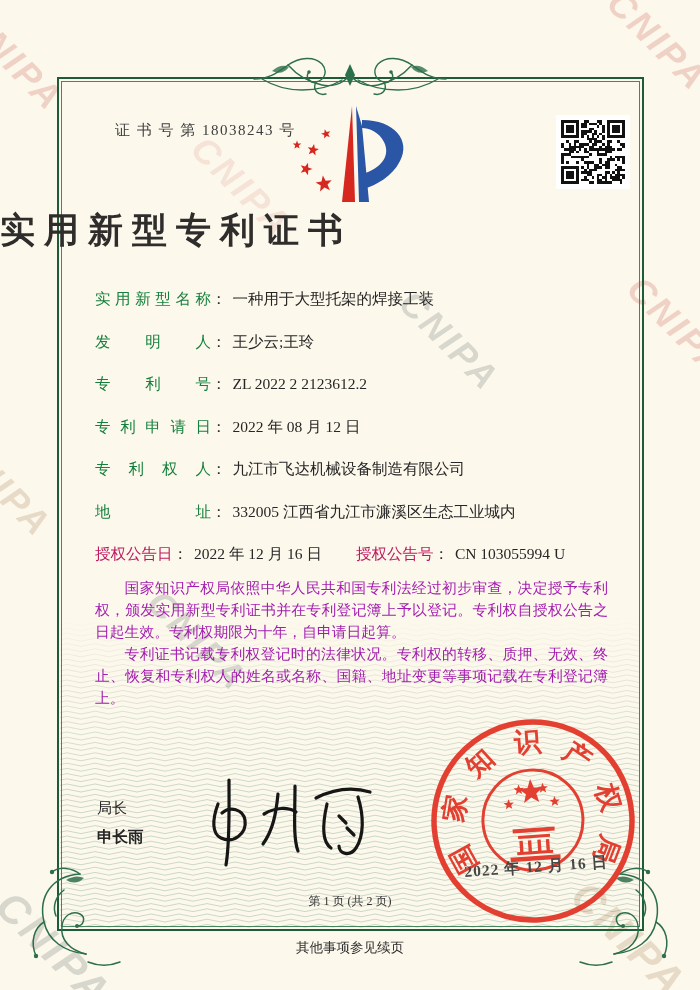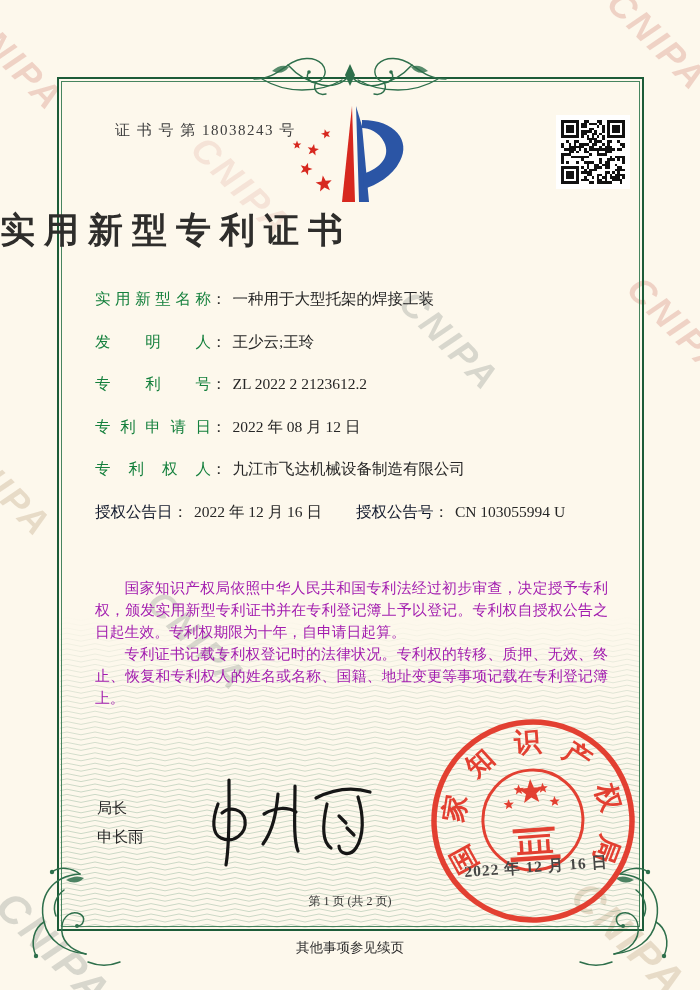--- a/index.html
+++ b/index.html
@@ -51,27 +51,27 @@
   
   .fields{position:absolute;left:95px;top:289px;width:520px;}
   .frow{height:26px;margin-bottom:16.5px;font-size:15.5px;white-space:nowrap;}
   .flabel{
     display:inline-block;width:116px;text-align:justify;text-align-last:justify;
     vertical-align:top;color:#15803d;
   }
   .fcolon{margin-right:6px;}
   .fvalue{color:#262626;margin-top:40px;}
   .grant-pair2{margin-left:34px;}
-  .grant-label{color:#0f172a;}
+  .grant-label{color:#be185d;}
   
   .paras{position:absolute;left:95px;top:577px;width:513px;font-size:14.8px;line-height:22px;color:#a21caf;text-align:justify;}
   .paras p{margin:0;text-indent:2em;}
   
   .signer-title{position:absolute;left:97px;top:799px;font-size:15px;color:#242424;}
-  .signer-name{position:absolute;left:97px;top:827px;font-size:15.5px;color:#242424;}
+  .signer-name{position:absolute;left:97px;top:827px;font-size:15.5px;color:#242424;font-weight:bold;}
   
   .page-indicator{position:absolute;left:0;right:0;top:893px;text-align:center;font-size:12px;color:#333;}
   .footer-note{position:absolute;left:0;right:0;top:939px;text-align:center;font-size:13.5px;color:#2e2e2e;}
   svg{display:block;}
 </style>
 </head>
 <body>
 
 <span class="wm wm-pink" style="left:-16px;top:2px;">CNIPA</span>
 <span class="wm wm-pink" style="left:628px;top:-18px;">CNIPA</span>
@@ -555,20 +555,23 @@
   <div class="frow">
     <span class="flabel">专利号</span><span class="fcolon">：</span><span class="fvalue">ZL 2022 2 2123612.2</span>
   </div>
   <div class="frow">
     <span class="flabel">专利申请日</span><span class="fcolon">：</span><span class="fvalue">2022 年 08 月 12 日</span>
   </div>
   <div class="frow">
     <span class="flabel">专利权人</span><span class="fcolon">：</span><span class="fvalue">九江市飞达机械设备制造有限公司</span>
   </div>
   <div class="frow">
+    <span class="flabel">地址</span><span class="fcolon">：</span><span class="fvalue">332005 江西省九江市濂溪区生态工业城内</span>
+  </div>
+  <div class="frow">
     <span class="grant-label">授权公告日</span><span class="fcolon">：</span><span class="fvalue">2022 年 12 月 16 日</span><span class="grant-pair2 grant-label">授权公告号</span><span class="fcolon">：</span><span class="fvalue">CN 103055994 U</span>
   </div>
 </div>
 
 <div class="paras">
   <p>国家知识产权局依照中华人民共和国专利法经过初步审查，决定授予专利权，颁发实用新型专利证书并在专利登记簿上予以登记。专利权自授权公告之日起生效。专利权期限为十年，自申请日起算。</p>
   <p>专利证书记载专利权登记时的法律状况。专利权的转移、质押、无效、终止、恢复和专利权人的姓名或名称、国籍、地址变更等事项记载在专利登记簿上。</p>
 </div>
 
 <div class="signer-title">局长</div>

